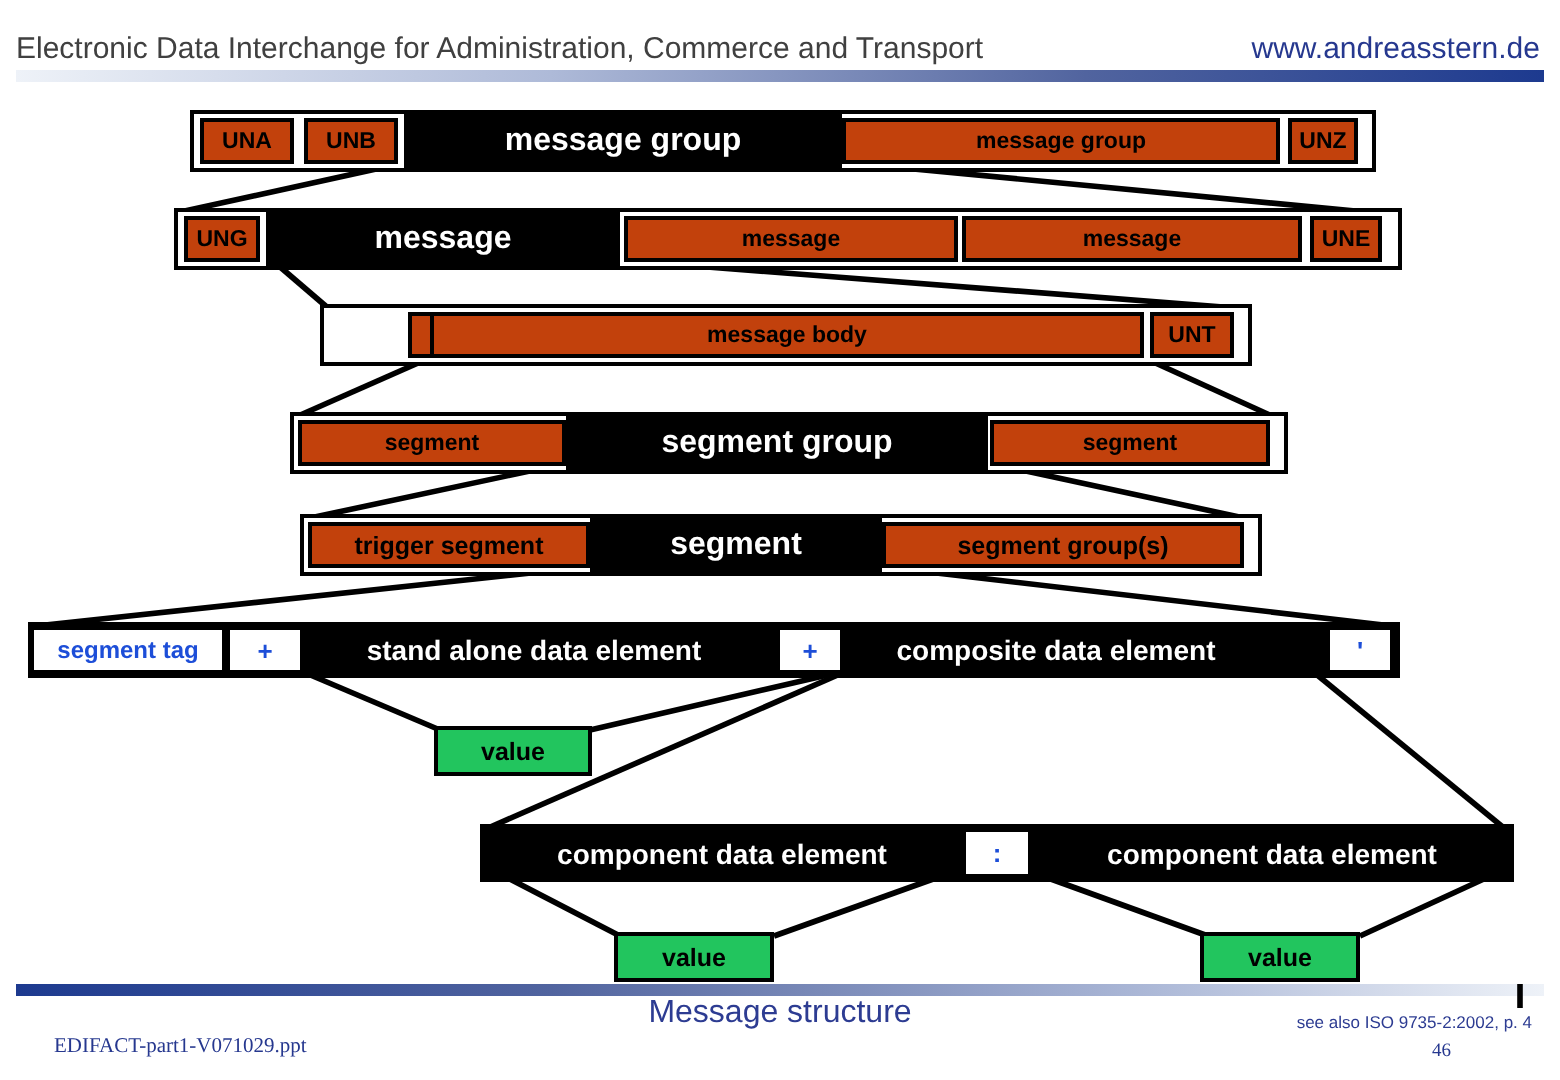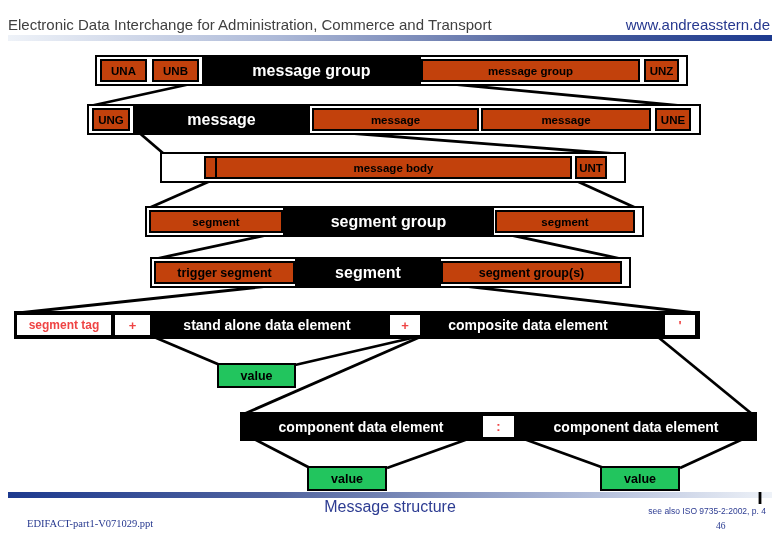--- a/index.html
+++ b/index.html
@@ -19,21 +19,21 @@
   svg.wires line{stroke:#000;stroke-width:2.8;}
   
   .row{position:absolute;background:#fff;border:2.5px solid #000;z-index:2;box-sizing:content-box;}
   .cell{position:absolute;top:2px;bottom:2px;background:#c2410c;border:2px solid #000;box-sizing:border-box;
     display:flex;align-items:center;justify-content:center;font-weight:bold;font-size:11.5px;color:#000;white-space:nowrap;}
   .fill{position:absolute;top:0;bottom:0;background:#000;display:flex;align-items:center;justify-content:center;}
   .fill .biglbl{color:#fff;font-weight:bold;font-size:16px;white-space:nowrap;}
   
   .bar{position:absolute;background:#000;border:2px solid #000;z-index:2;box-sizing:border-box;}
   .bar .wcell{position:absolute;top:2px;bottom:2px;background:#fff;display:flex;align-items:center;justify-content:center;
-    font-weight:bold;font-size:12px;color:#ef4444;white-space:nowrap;}
+    font-weight:bold;font-size:12px;color:#1d4ed8;white-space:nowrap;}
   .bar .wlbl{position:absolute;top:50%;transform:translate(-50%,-50%);color:#fff;font-weight:bold;font-size:14px;white-space:nowrap;}
   
   .valuebox{position:absolute;background:#22c55e;border:2.5px solid #000;z-index:2;box-sizing:border-box;
     display:flex;align-items:center;justify-content:center;font-weight:bold;font-size:12.5px;color:#000;}
   
   .caption{position:absolute;left:0;top:498px;width:780px;text-align:center;font-size:16px;color:#2d3c92;}
   .reference{position:absolute;right:14px;top:506px;font-size:8.5px;color:#2d3c92;}
   .filename{position:absolute;left:27px;top:518px;font-size:10.5px;color:#26388f;font-family:"Liberation Serif",serif;}
   .pagenum{position:absolute;left:716px;top:521px;font-size:9.5px;color:#26388f;font-family:"Liberation Serif",serif;}
 </style>
@@ -84,21 +84,21 @@
     </div>
     <div class="cell" style="left:3px;width:38px;">UNG</div>
     <div class="cell" style="left:223px;width:167px;">message</div>
     <div class="cell" style="left:392px;width:170px;">message</div>
     <div class="cell" style="left:566px;width:36px;">UNE</div>
   </div>
 
   <div class="row" style="left:160px;top:152px;width:462px;height:27px;">
     <div class="cell" style="left:2px;width:49px;margin-left:40px;">UNH</div>
     <div class="cell" style="left:53px;width:357px;">message body</div>
-    <div class="cell" style="left:413px;width:32px;">UNT</div>
+    <div class="cell" style="left:413px;width:42px;">UNT</div>
   </div>
 
   <div class="row" style="left:145px;top:206px;width:495px;height:27px;">
     <div class="fill" style="left:136px;width:211px;">
       <span class="biglbl">segment group</span>
     </div>
     <div class="cell" style="left:2px;width:134px;">segment</div>
     <div class="cell" style="left:348px;width:140px;">segment</div>
   </div>
 

